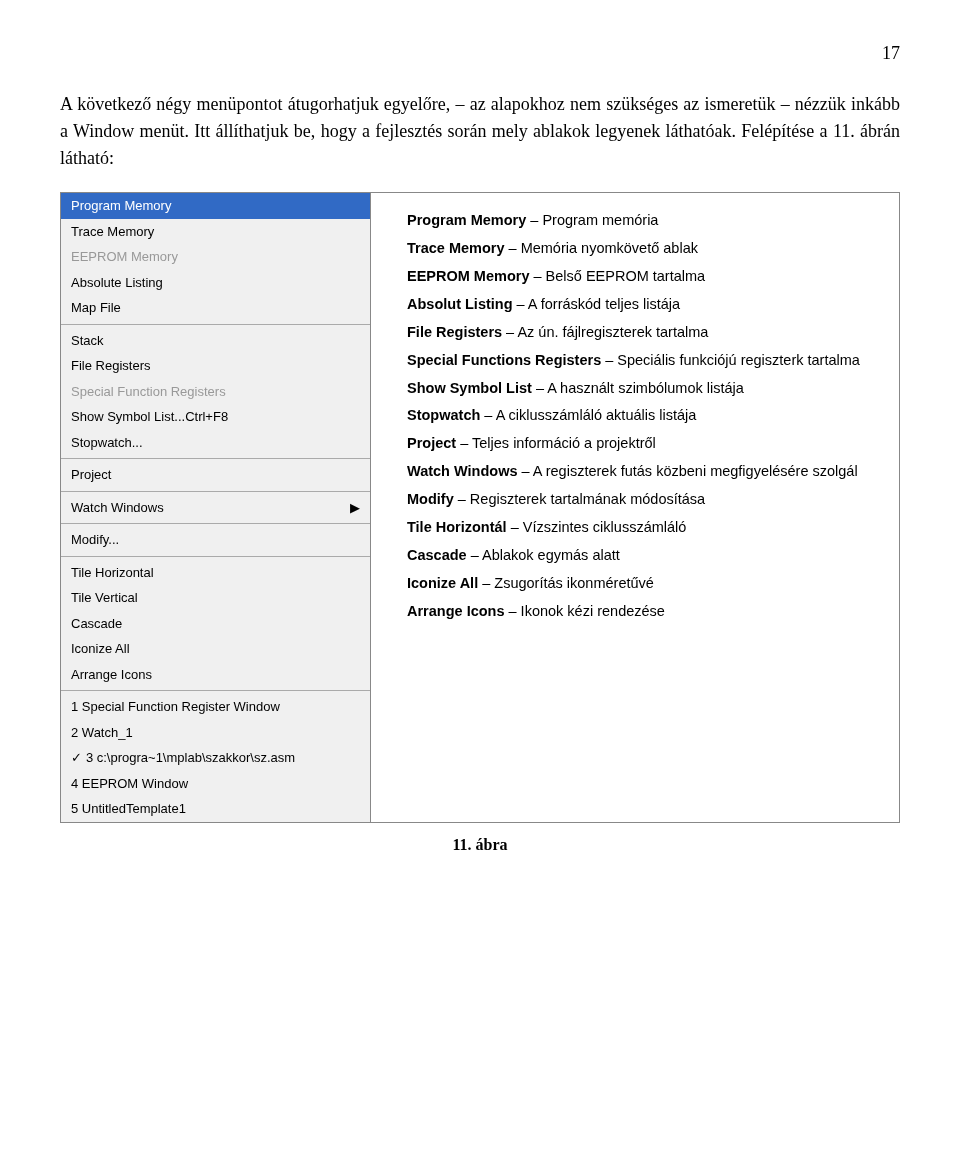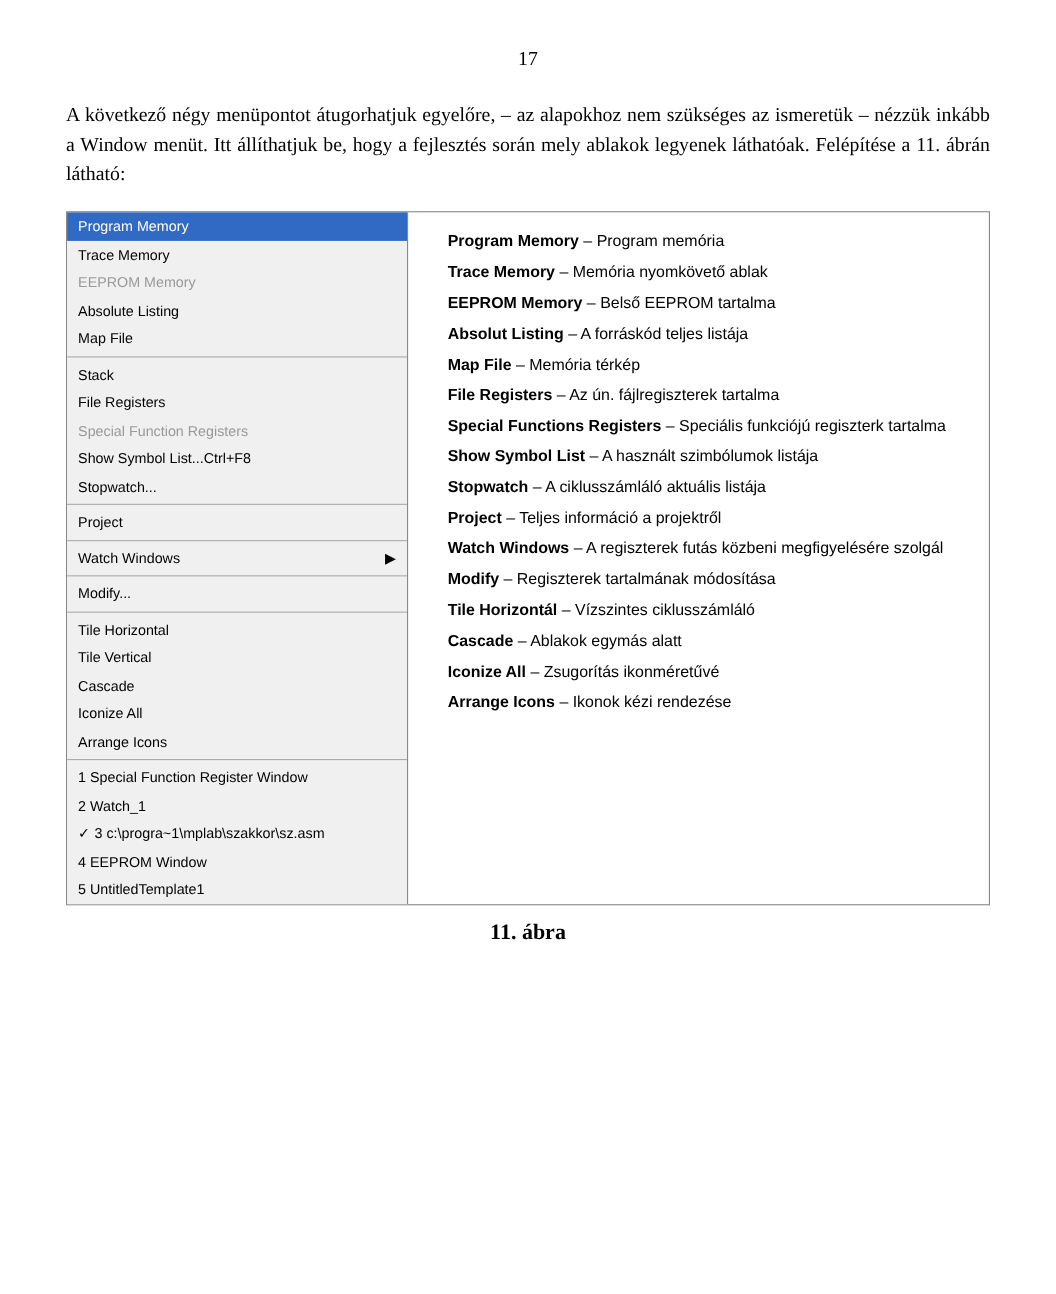--- a/index.html
+++ b/index.html
@@ -9,21 +9,21 @@
       background: #ffffff;
       color: #000000;
       width: 960px;
       min-height: 1176px;
       padding: 40px 60px;
       font-size: 18px;
       line-height: 1.5;
     }
 
     .page-number {
-      text-align: center;
+      text-align: right;
       font-size: 18px;
       margin-bottom: 24px;
     }
 
     .intro-text {
       margin-bottom: 20px;
       text-align: justify;
     }
 
     .figure-container {
@@ -93,21 +93,21 @@
       margin-bottom: 4px;
     }
 
     .desc-term {
       font-weight: bold;
     }
 
     .figure-caption {
       text-align: center;
       font-weight: bold;
-      font-size: 20px;
+      font-size: 16px;
       margin-top: 8px;
       margin-bottom: 16px;
     }
   </style>
 </head>
 <body>
 
 <div class="page-number">17</div>
 
 <p class="intro-text">A következő négy menüpontot átugorhatjuk egyelőre, – az alapokhoz nem szükséges az ismeretük – nézzük inkább a Window menüt. Itt állíthatjuk be, hogy a fejlesztés során mely ablakok legyenek láthatóak. Felépítése a 11. ábrán látható:</p>
@@ -171,23 +171,20 @@
     <div class="desc-item">
       <span class="desc-term">Trace Memory</span><span> – Memória nyomkövető ablak</span>
     </div>
     <div class="desc-item">
       <span class="desc-term">EEPROM Memory</span><span> – Belső EEPROM tartalma</span>
     </div>
     <div class="desc-item">
       <span class="desc-term">Absolut Listing</span><span> – A forráskód teljes listája</span>
     </div>
     <div class="desc-item">
-      <span class="desc-term">Map File</span><span> – Memória térkép</span>
-    </div>
-    <div class="desc-item">
       <span class="desc-term">File Registers</span><span> – Az ún. fájlregiszterek tartalma</span>
     </div>
     <div class="desc-item">
       <span class="desc-term">Special Functions Registers</span><span> – Speciális funkciójú regiszterk tartalma</span>
     </div>
     <div class="desc-item">
       <span class="desc-term">Show Symbol List</span><span> – A használt szimbólumok listája</span>
     </div>
     <div class="desc-item">
       <span class="desc-term">Stopwatch</span><span> – A ciklusszámláló aktuális listája</span>

